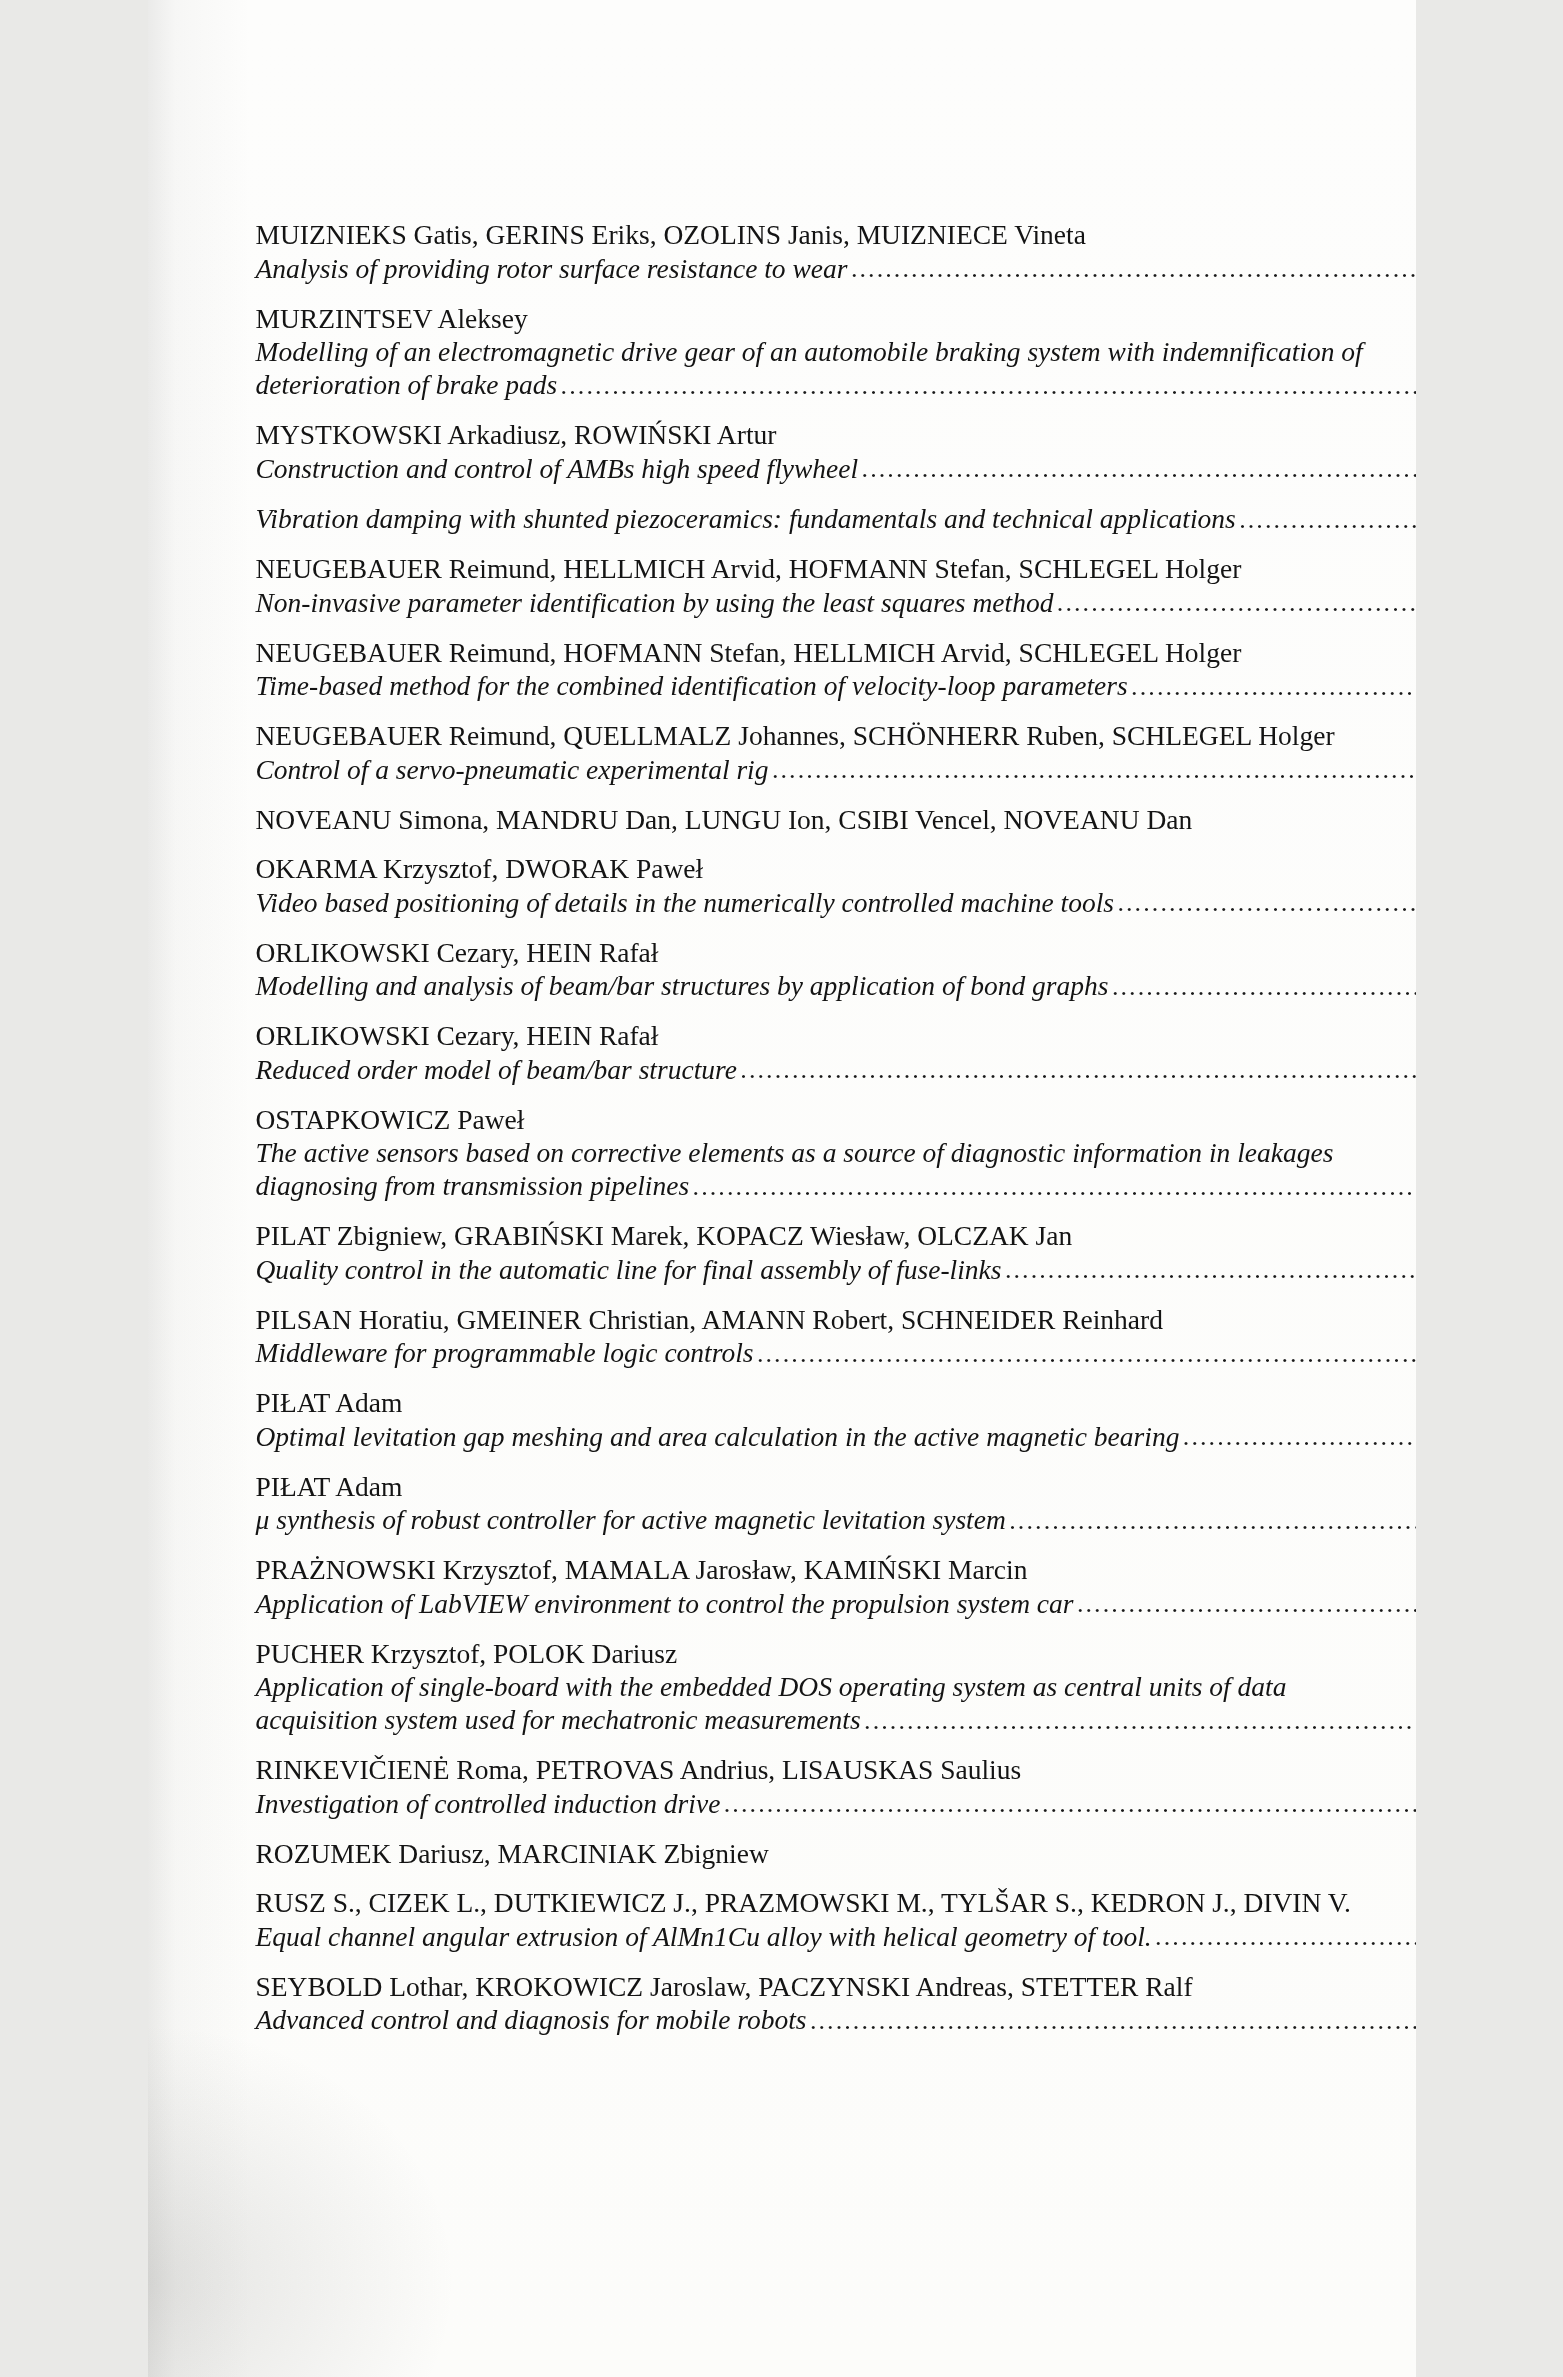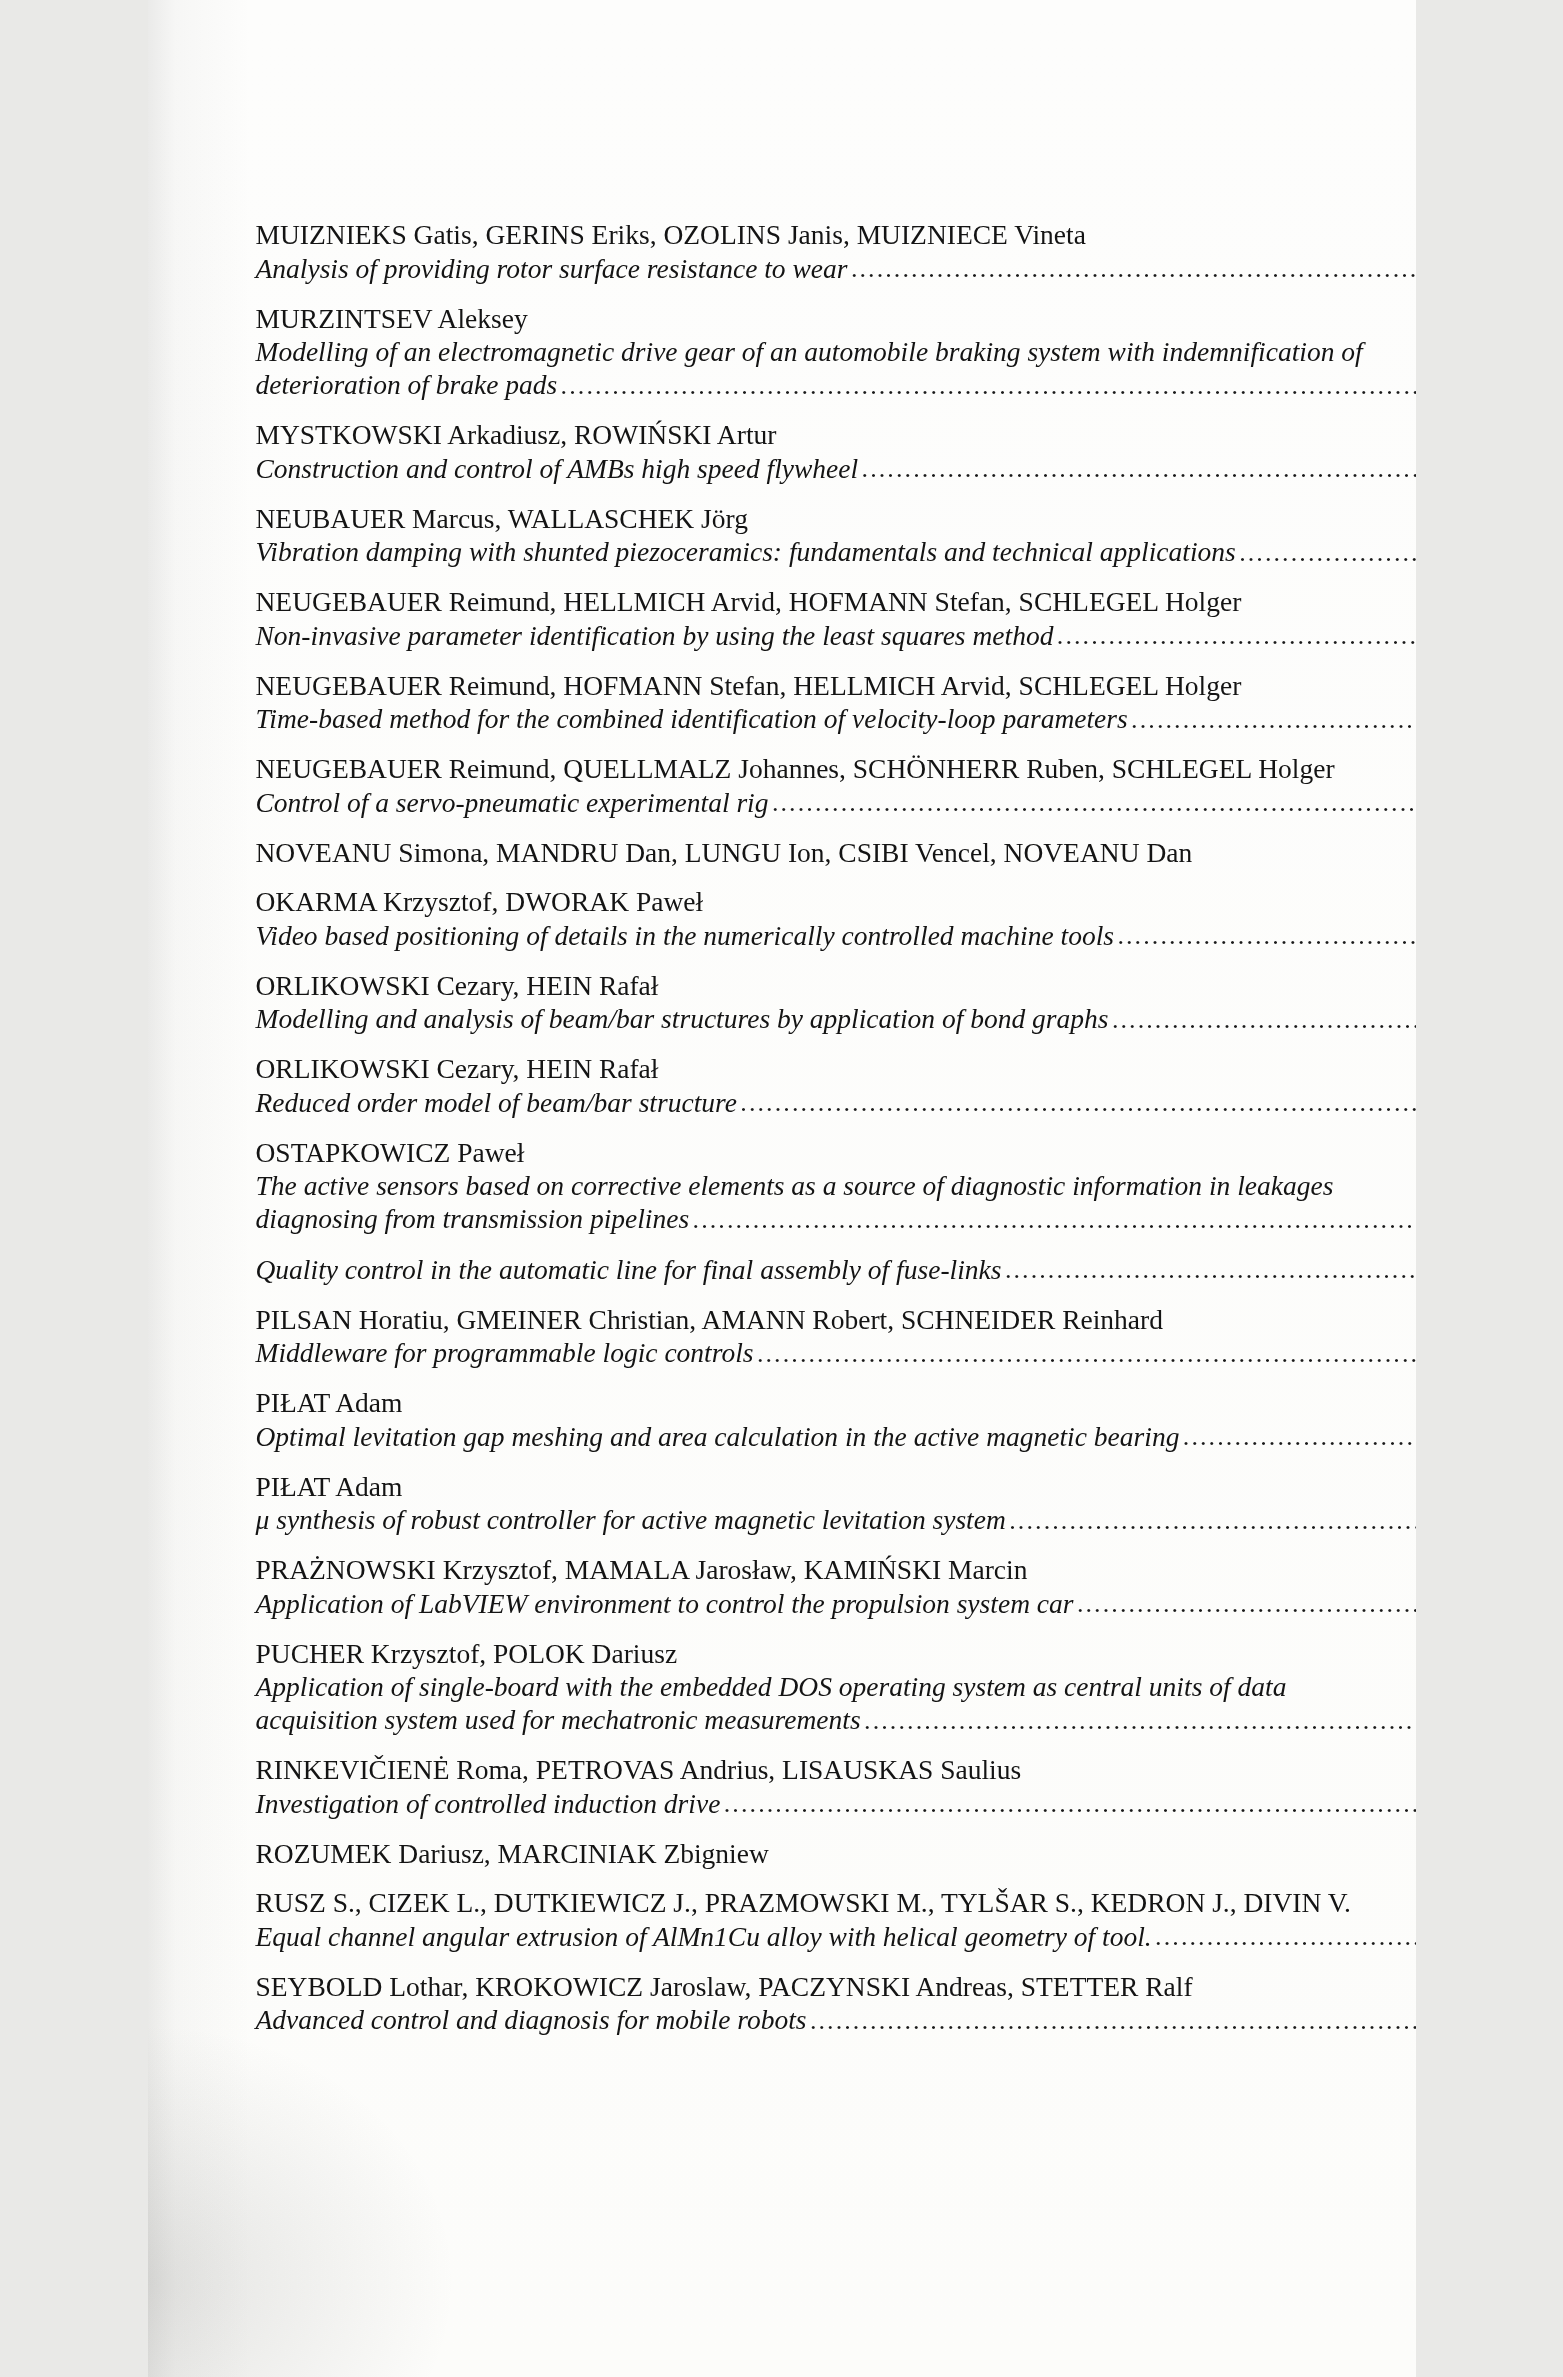--- a/index.html
+++ b/index.html
@@ -97,21 +97,20 @@
       </div>
       <div class="entry">
         <div class="authors">MYSTKOWSKI Arkadiusz, ROWIŃSKI Artur</div>
         <div class="title-row">
           <span class="title-text">Construction and control of AMBs high speed flywheel</span>
           <span class="dots"></span>
           <span class="page-num">157</span>
         </div>
       </div>
       <div class="entry">
-        <div class="authors">NEUBAUER Marcus, WALLASCHEK Jörg</div>
         <div class="title-row">
           <span class="title-text">Vibration damping with shunted piezoceramics: fundamentals and technical applications</span>
           <span class="dots"></span>
           <span class="page-num">159</span>
         </div>
       </div>
       <div class="entry">
         <div class="authors">NEUGEBAUER Reimund, HELLMICH Arvid, HOFMANN Stefan, SCHLEGEL Holger</div>
         <div class="title-row">
           <span class="title-text">Non-invasive parameter identification by using the least squares method</span>
@@ -165,20 +164,21 @@
       <div class="entry">
         <div class="authors">OSTAPKOWICZ Paweł</div>
         <div class="title-line">The active sensors based on corrective elements as a source of diagnostic information in leakages</div>
         <div class="title-row">
           <span class="title-text">diagnosing from transmission pipelines</span>
           <span class="dots"></span>
           <span class="page-num">169</span>
         </div>
       </div>
       <div class="entry">
+        <div class="authors">PILAT Zbigniew, GRABIŃSKI Marek, KOPACZ Wiesław, OLCZAK Jan</div>
         <div class="title-row">
           <span class="title-text">Quality control in the automatic line for final assembly of fuse-links</span>
           <span class="dots"></span>
           <span class="page-num">171</span>
         </div>
       </div>
       <div class="entry">
         <div class="authors">PILSAN Horatiu, GMEINER Christian, AMANN Robert, SCHNEIDER Reinhard</div>
         <div class="title-row">
           <span class="title-text">Middleware for programmable logic controls</span>

